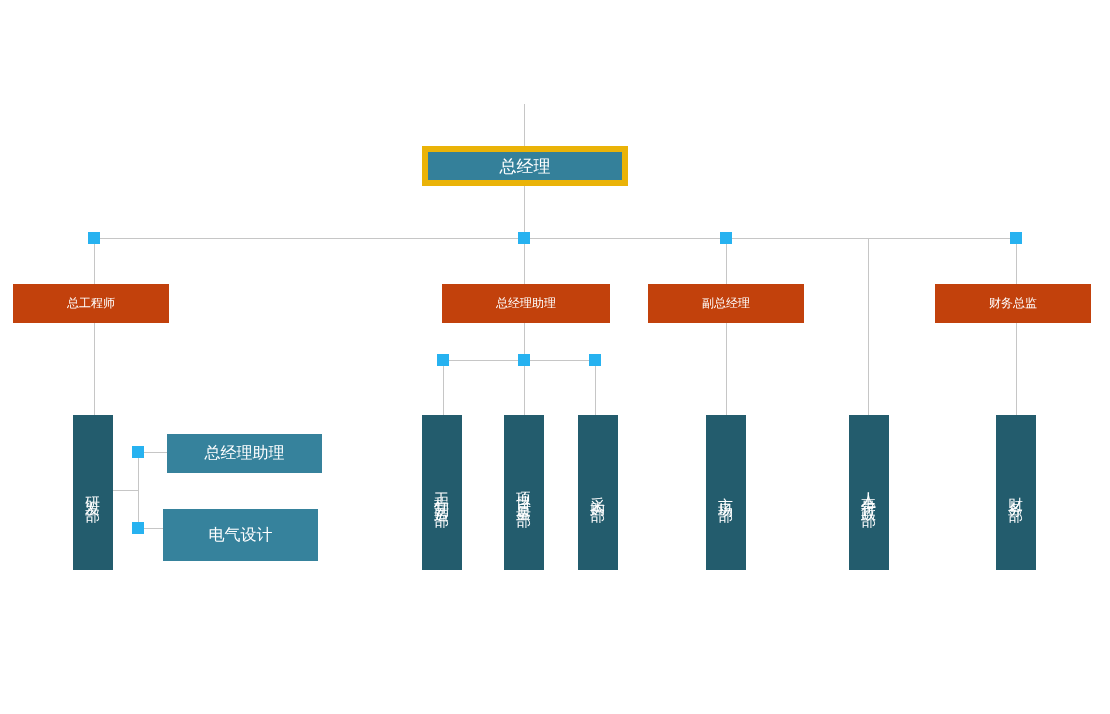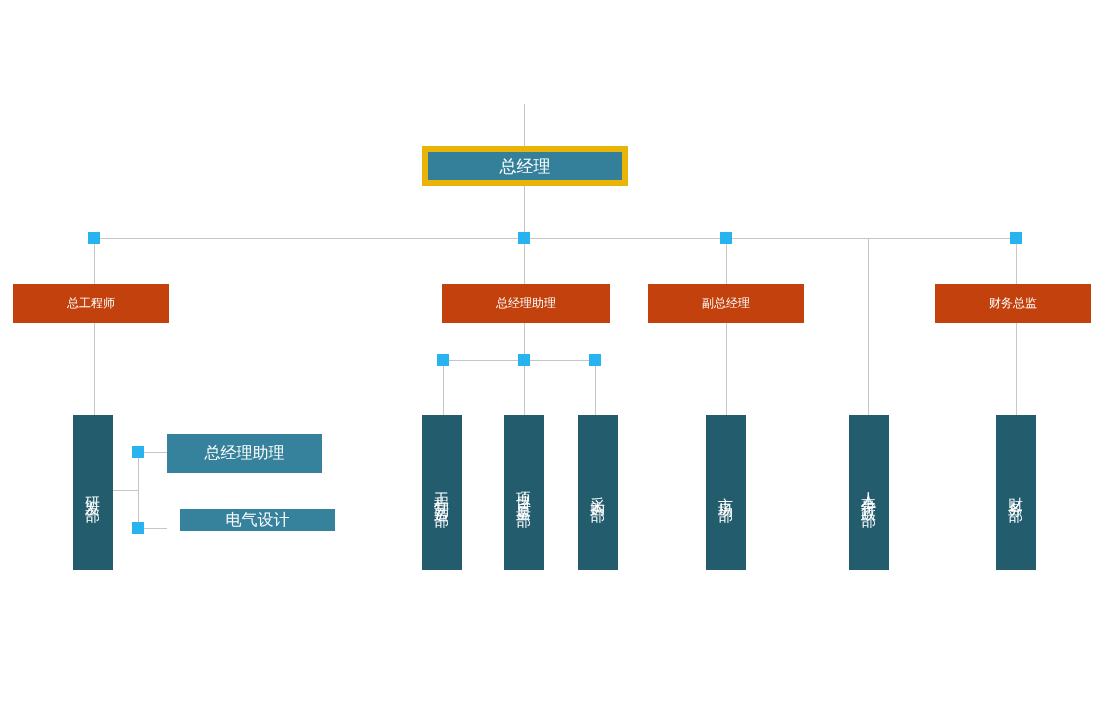--- a/index.html
+++ b/index.html
@@ -100,21 +100,21 @@
   <div class="box vbox" style="left:849px;top:415px;width:40px;height:155px;">
     <span>人事行政部</span>
   </div>
   <div class="box vbox" style="left:996px;top:415px;width:40px;height:155px;">
     <span>财务部</span>
   </div>
 
   <div class="box sub" style="left:167px;top:434px;width:155px;height:39px;">
     <span>总经理助理</span>
   </div>
-  <div class="box sub" style="left:180px;top:509px;width:155px;height:22px;">
+  <div class="box sub" style="left:163px;top:509px;width:155px;height:52px;">
     <span>电气设计</span>
   </div>
 
   <div class="handle" style="left:88px;top:232px;"></div>
   <div class="handle" style="left:518px;top:232px;"></div>
   <div class="handle" style="left:720px;top:232px;"></div>
   <div class="handle" style="left:1010px;top:232px;"></div>
   <div class="handle" style="left:437px;top:354px;"></div>
   <div class="handle" style="left:518px;top:354px;"></div>
   <div class="handle" style="left:589px;top:354px;"></div>

